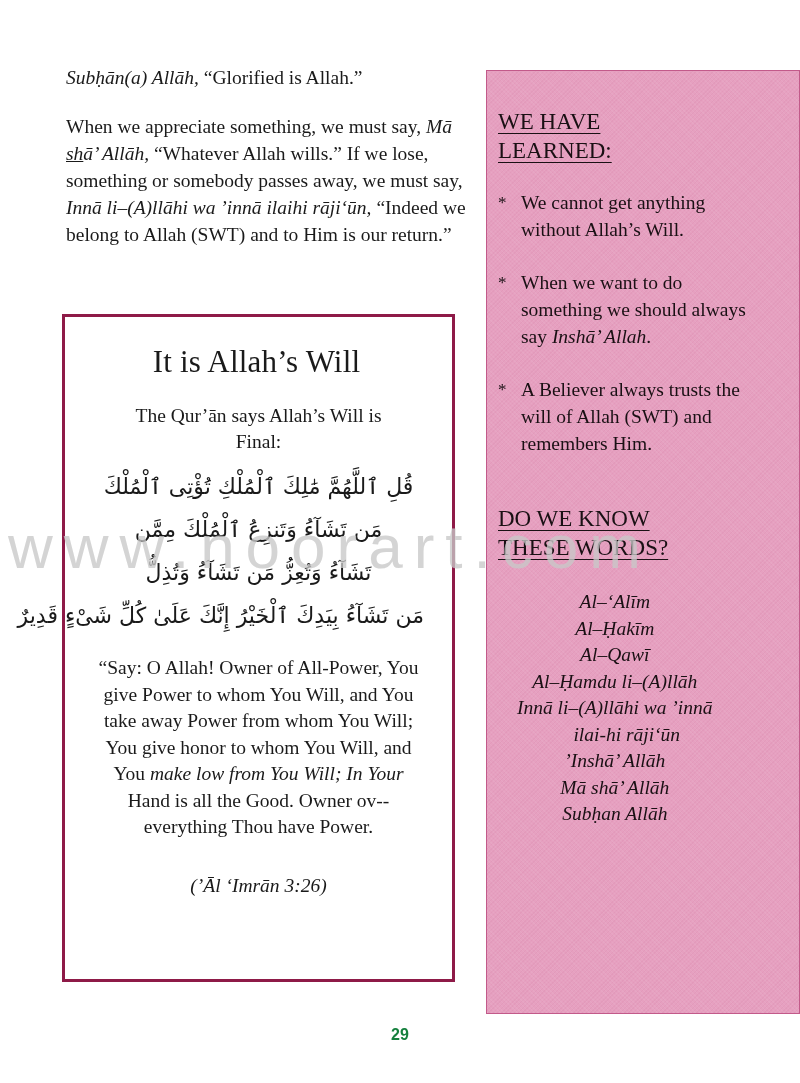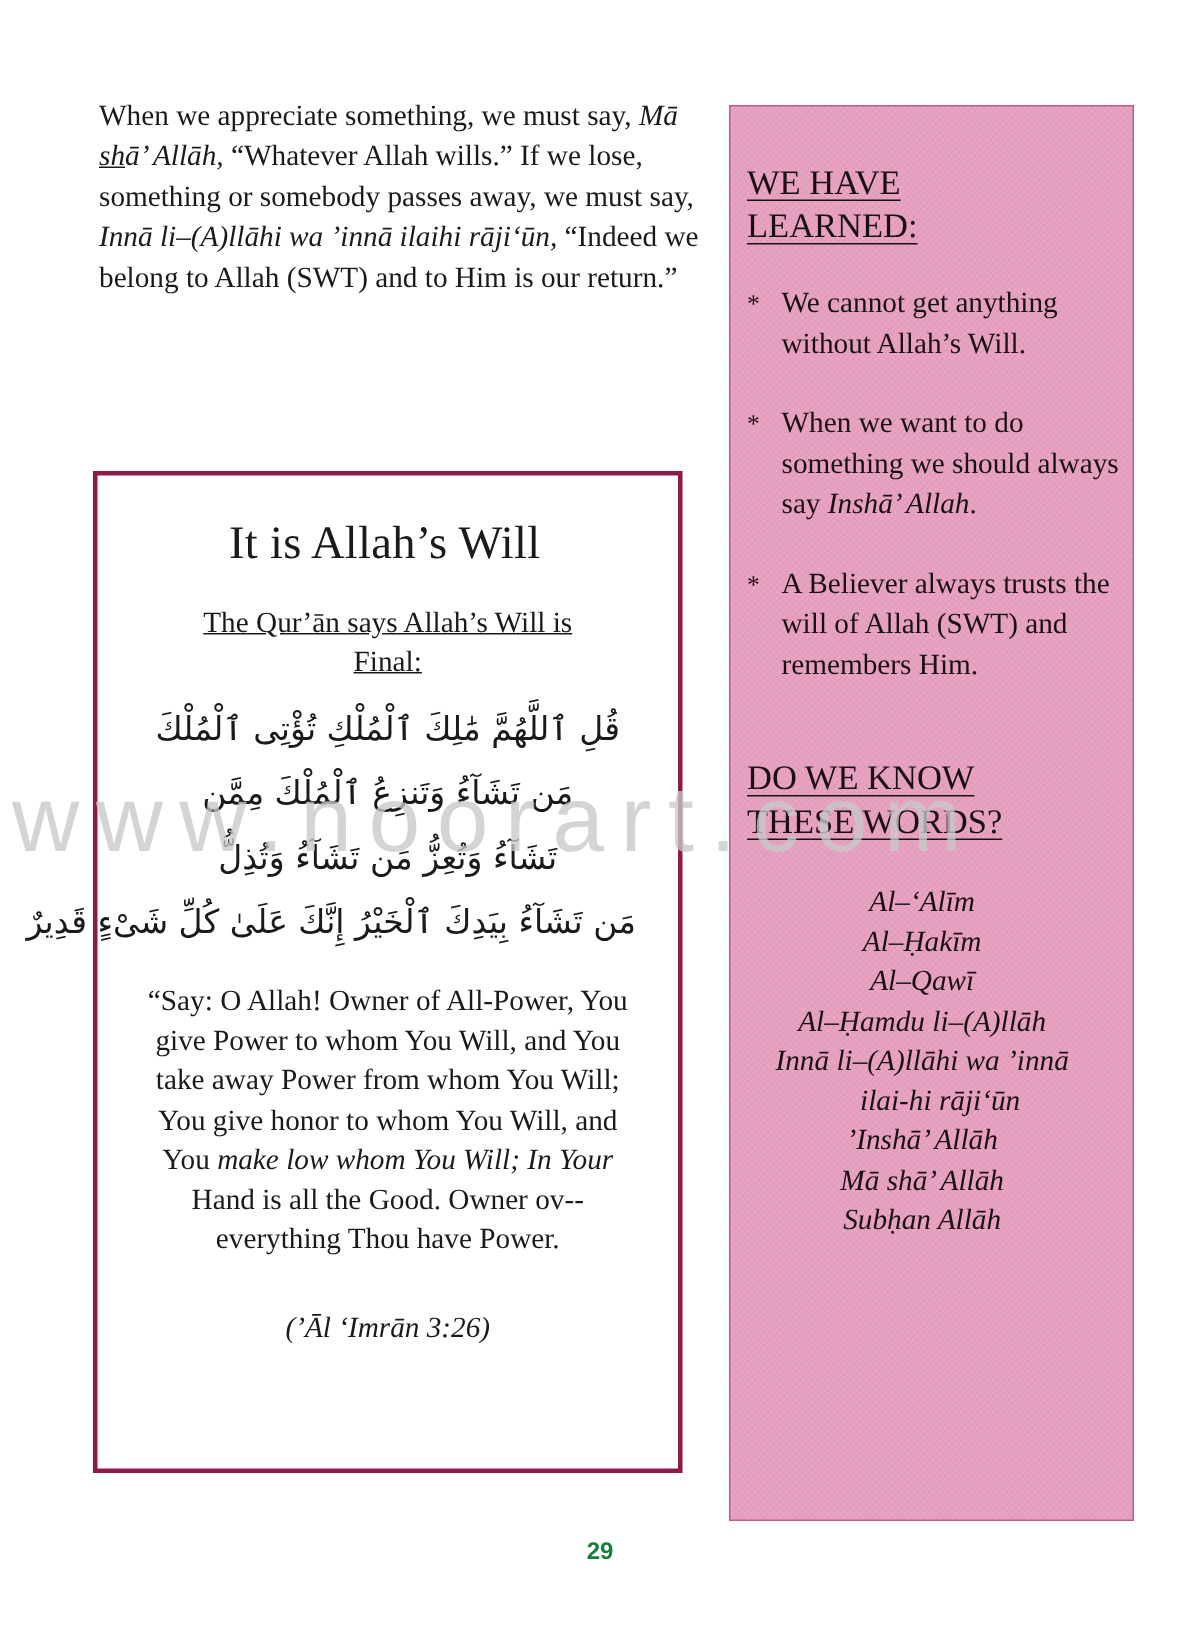--- a/index.html
+++ b/index.html
@@ -47,21 +47,20 @@
       font-size: 31px;
       font-weight: normal;
       line-height: 38px;
       letter-spacing: 0.2px;
     }
     .will-sub {
       margin: 22px auto 4px auto;
       font-size: 19.5px;
       line-height: 26px;
       width: 260px;
-      text-decoration: underline;
     }
     .arabic {
       margin: 10px 0 0 0;
       direction: rtl;
       font-family: "DejaVu Sans", sans-serif;
       font-size: 22px;
       line-height: 43px;
       padding: 0 28px;
     }
     .arabic div { white-space: nowrap; }
@@ -76,21 +75,21 @@
       font-size: 19.5px;
       font-style: italic;
       text-align: center;
     }
 
     
     .pink-box {
       position: absolute;
       left: 486px;
       top: 70px;
-      width: 270px;
+      width: 314px;
       height: 944px;
       background: #e6a0c0;
       background-image:
         repeating-linear-gradient(45deg, rgba(255,255,255,0.06) 0 1px, transparent 1px 3px),
         repeating-linear-gradient(-45deg, rgba(160,40,90,0.05) 0 1px, transparent 1px 3px);
       border: 1px solid #c25a8a;
       box-sizing: border-box;
       text-decoration: underline;
     }
     .pink-heading {
@@ -172,33 +171,34 @@
       pointer-events: none;
       white-space: nowrap;
     }
   </style>
 </head>
 <body>
 
 <div class="page">
 
   <div class="intro">
+    <p><span class="it">Subḥān(a) Allāh,</span><span> “Glorified is Allah.”</span></p>
     <p><span>When we appreciate something, we must say, </span><span class="it"><span>Mā </span><span class="ul">sh</span><span>ā’ Allāh,</span></span><span> “Whatever Allah wills.”  If we lose, something or somebody passes away, we must say, </span><span class="it">Innā li–(A)llāhi wa ’innā ilaihi rāji‘ūn,</span><span> “Indeed we belong to Allah (SWT) and to Him is our return.”</span></p>
   </div>
 
   <div class="will-box">
     <h2 class="will-title">It is Allah’s Will</h2>
     <div class="will-sub">The Qur’ān says Allah’s Will is Final:</div>
     <div class="arabic">
       <div>قُلِ ٱللَّهُمَّ مَٰلِكَ ٱلْمُلْكِ تُؤْتِى ٱلْمُلْكَ</div>
       <div>مَن تَشَآءُ وَتَنزِعُ ٱلْمُلْكَ مِمَّن</div>
       <div>تَشَآءُ وَتُعِزُّ مَن تَشَآءُ وَتُذِلُّ</div>
       <div>مَن تَشَآءُ بِيَدِكَ ٱلْخَيْرُ إِنَّكَ عَلَىٰ كُلِّ شَىْءٍ قَدِيرٌ</div>
     </div>
-    <div class="translation"><span>“Say:  O Allah!  Owner of All-Power, You give Power to whom You Will, and You take away Power from whom You Will; You give honor to whom You Will, and You </span><span class="it">make low whom You Will; In Your</span><span> Hand is all the Good.  Owner ov-- everything Thou have Power.</span></div>
+    <div class="translation"><span>“Say:  O Allah!  Owner of All-Power, You give Power to whom You Will, and You take away Power from whom You Will; You give honor to whom You Will, and You </span><span class="it">make low from You Will; In Your</span><span> Hand is all the Good.  Owner ov-- everything Thou have Power.</span></div>
     <div class="reference">(’Āl ‘Imrān 3:26)</div>
   </div>
 
   <div class="pink-box">
     <h3 class="pink-heading h-learned"><span>WE HAVE</span><br><span>LEARNED:</span></h3>
 
     <ul class="learn-list">
       <li>
         <span class="star">*</span>
         <span>We cannot get anything without Allah’s Will.</span>

